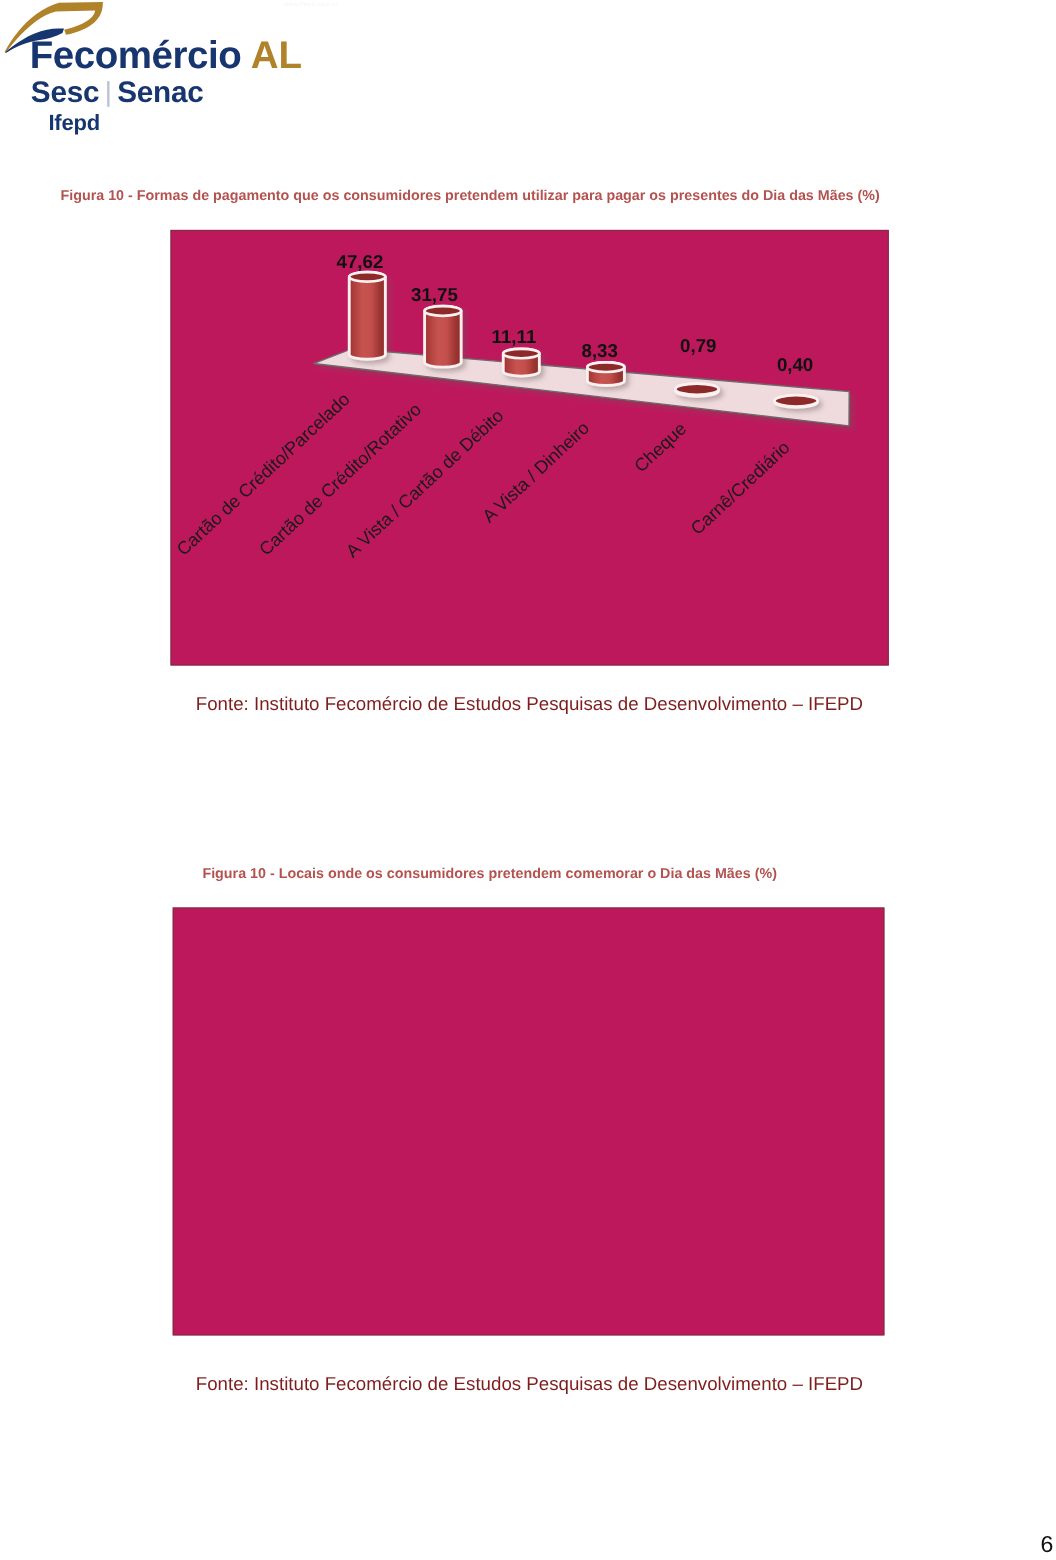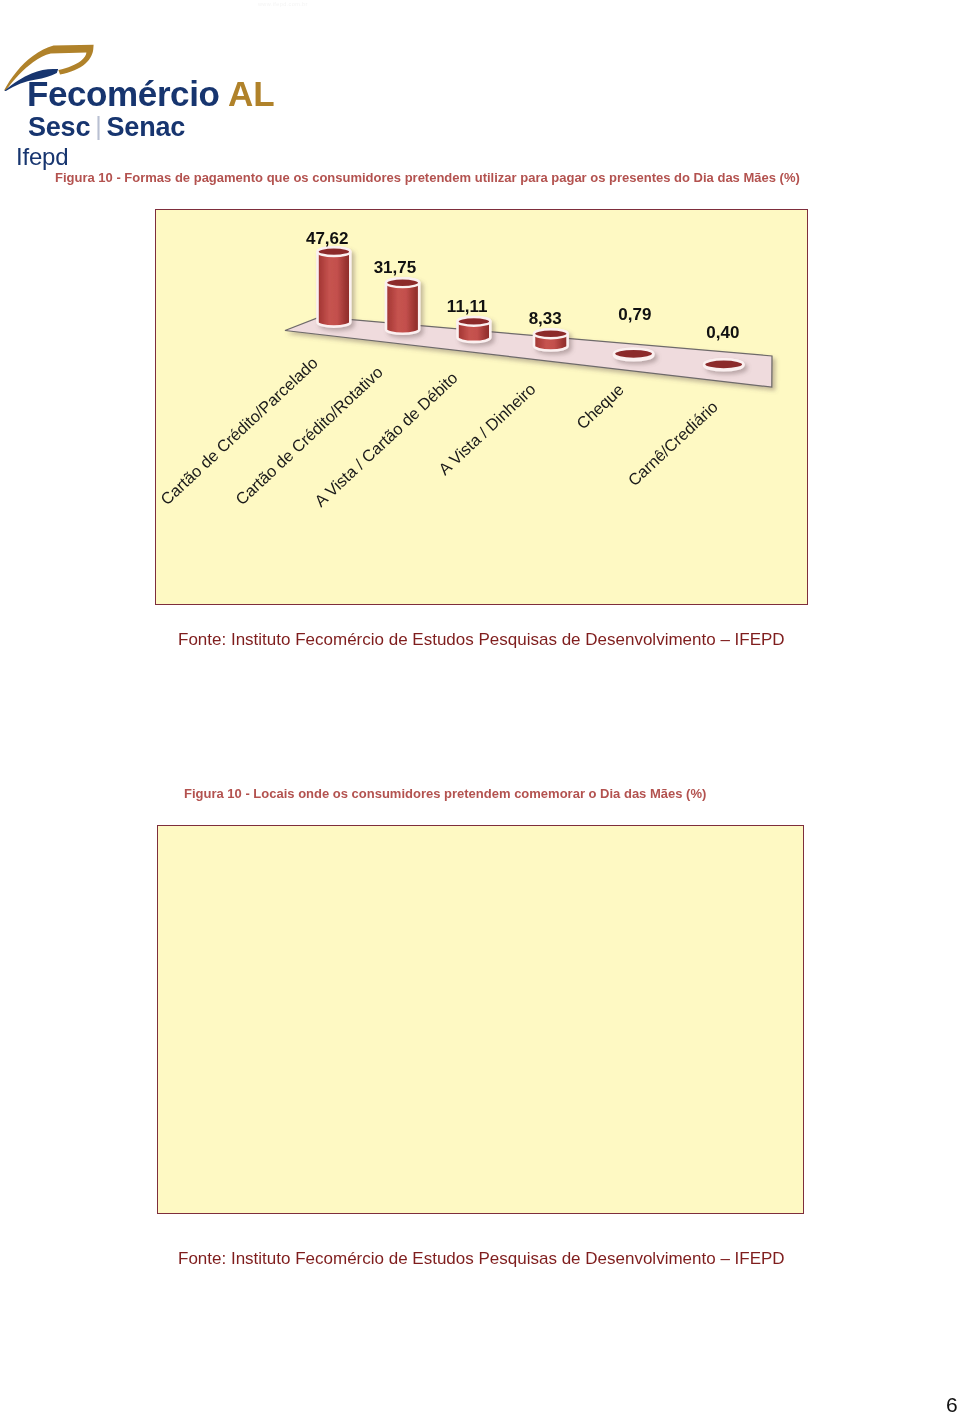--- a/index.html
+++ b/index.html
@@ -7,40 +7,40 @@
   body{width:960px;height:1418px;background:#ffffff;
        font-family:"Liberation Sans",sans-serif;position:relative;overflow:hidden;
        -webkit-font-smoothing:antialiased;}
   .page{position:absolute;left:0;top:0;width:960px;height:1418px;}
 
   
   .watermark{position:absolute;left:258px;top:1px;width:90px;height:10px;
              font-size:5.5px;color:#f4f4f4;letter-spacing:.4px;white-space:nowrap;}
 
   
-  .logo{position:absolute;left:0px;top:0px;width:300px;height:140px;margin-top:43px;}
+  .logo{position:absolute;left:0px;top:0px;width:300px;height:140px;}
   .logo-mark{position:absolute;left:0px;top:0px;}
   .logo-brand{position:absolute;left:27px;top:33px;white-space:nowrap;line-height:1;}
   .logo-brand .b{font-size:35px;font-weight:700;color:#17356F;letter-spacing:-0.4px;}
   .logo-brand .al{font-size:35px;font-weight:700;color:#B0822A;letter-spacing:0px;}
   .logo-line2{position:absolute;left:28px;top:71px;white-space:nowrap;font-size:27px;
               font-weight:700;color:#17356F;letter-spacing:-0.2px;line-height:1;}
   .logo-line2 .sep{color:#b9c0d2;font-weight:300;font-size:25px;padding:0 5px;
                    position:relative;top:-1px;}
-  .logo-line3{position:absolute;left:16px;top:102px;white-space:nowrap;font-size:24px;
-              font-weight:400;color:#17356F;letter-spacing:-0.2px;line-height:1;}
+  .logo-line3{position:absolute;left:44px;top:102px;white-space:nowrap;font-size:20px;
+              font-weight:700;color:#17356F;letter-spacing:-0.2px;line-height:1;}
 
   
   .fig-title{position:absolute;font-weight:700;font-size:13px;color:#B3524F;
              white-space:nowrap;line-height:1;}
   .fig-source{position:absolute;font-size:17px;color:#7f1d1d;white-space:nowrap;line-height:1;}
 
   
   .chart-box{position:absolute;box-sizing:border-box;
-             border:1.5px solid #7E2E3C;background:#fef9c3;overflow:hidden;}
+             border:1.5px solid #7E2E3C;background:#be185d;overflow:hidden;}
   .chart-box svg{position:absolute;left:0;top:0;display:block;}
 
   .pagenum{position:absolute;left:946px;top:1393px;font-size:21px;color:#111;}
 </style>
 </head>
 <body>
 
 <div class="page">
 
   <div class="watermark">www.ifepd.com.br</div>

